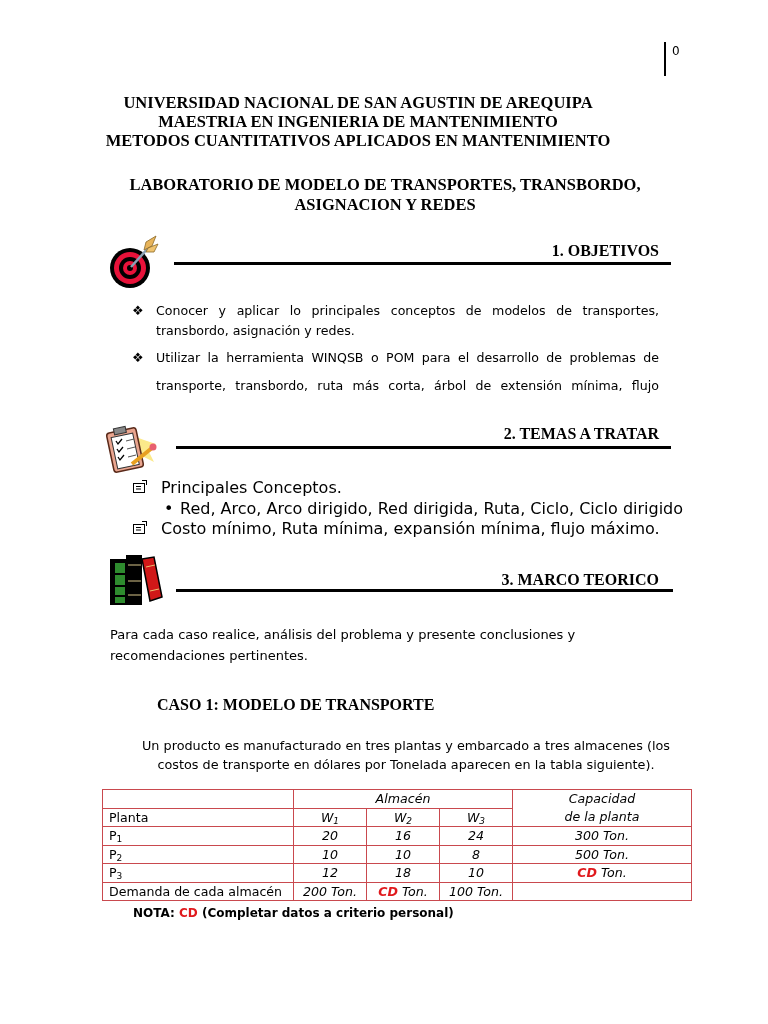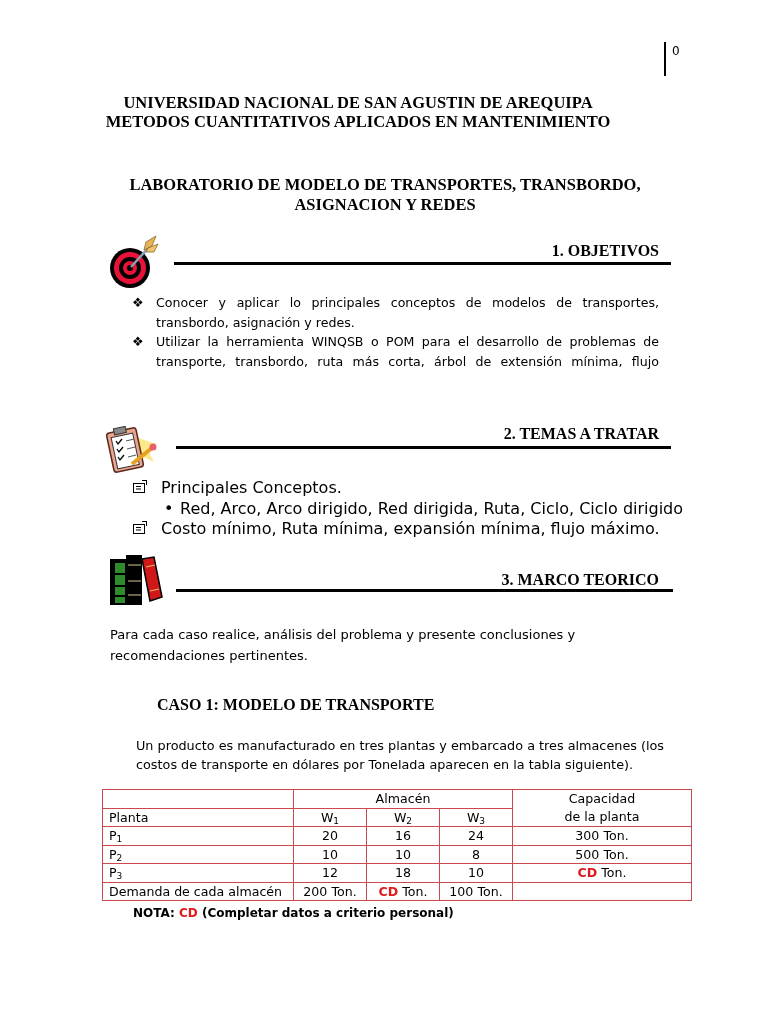--- a/index.html
+++ b/index.html
@@ -15,50 +15,51 @@
   .title-block { left: 0; width: 716px; top: 93px; text-align: center; font-weight: bold; font-size: 16.5px; line-height: 19px; }
   .title-line { display: block; }
   .lab-block { left: 100px; width: 570px; top: 175px; text-align: center; font-weight: bold; font-size: 16.5px; line-height: 20px; }
 
   .sec-heading { font-weight: bold; font-size: 16px; text-align: right; }
   .sec-rule { height: 3px; background: #000; }
 
   .obj-list { left: 132px; width: 527px; top: 293px; font-size: 12.6px; line-height: 19.5px; }
   .obj-item { position: relative; padding-left: 24px; text-align: justify; text-align-last: left; }
   .obj-item .bul { position: absolute; left: 0; top: 0; font-size: 13px; }
-  .justify-line { text-align: justify; text-align-last: justify; display: block; }
+  .justify-line { text-align: justify; text-align-last: justify; display: block; margin-top: 8px; }
 
   .temas { left: 132px; top: 478px; font-size: 16px; line-height: 20.5px; }
   .tema-row { position: relative; padding-left: 29px; white-space: nowrap; }
   .tema-row .ticon { position: absolute; left: 1px; top: 5px; width: 12px; height: 10px; border: 1.5px solid #000; box-sizing: border-box; }
   .tema-row .ticon::before { content: ""; position: absolute; left: 2px; top: 2px; width: 5px; height: 1.2px; background:#000; box-shadow: 0 2.5px 0 #000; }
   .tema-row .ticon::after { content: ""; position: absolute; right: -3px; top: -4px; width: 4px; height: 4px; border-top: 1.5px solid #000; border-right: 1.5px solid #000; }
   .sub-row { position: relative; padding-left: 48px; white-space: nowrap; }
   .sub-row .dot { position: absolute; left: 32px; top: 0; }
 
   .marco-text { left: 110px; width: 470px; top: 625px; font-size: 13px; line-height: 20.5px; }
   .caso-title { left: 157px; top: 696px; font-weight: bold; font-size: 16px; }
-  .caso-text { left: 136px; width: 540px; top: 736px; font-size: 12.8px; line-height: 19px; }
+  .caso-text { left: 136px; width: 540px; top: 736px; font-size: 12.8px; line-height: 19px; text-align: center; }
 
   table.tt { position: absolute; left: 102px; top: 789px; border-collapse: collapse; font-size: 12.6px; }
   table.tt td { border: 1.4px solid #c9494e; height: 17.5px; padding: 0 6px; line-height: 17px; white-space: nowrap; }
-  table.tt td.c { text-align: center; }
+  table.tt td.c { text-align: center; font-style: italic; }
   .red { color: #e0191d; font-weight: bold; }
   .nota { left: 133px; top: 906px; font-size: 12px; font-weight: bold; }
 
   sub { font-size: 9px; vertical-align: -2px; line-height: 0; }
 </style>
 </head>
 <body>
 
 <div class="abs pg-line"></div>
 <div class="abs pg-num sans">0</div>
 
 <div class="abs title-block serif">
   <span class="title-line">UNIVERSIDAD NACIONAL DE SAN AGUSTIN DE AREQUIPA</span>
+  <span class="title-line">MAESTRIA EN INGENIERIA DE MANTENIMIENTO</span>
   <span class="title-line">METODOS CUANTITATIVOS APLICADOS EN MANTENIMIENTO</span>
 </div>
 <div class="abs lab-block serif">
   <span class="title-line">LABORATORIO DE MODELO DE TRANSPORTES, TRANSBORDO,</span>
   <span class="title-line">ASIGNACION Y REDES</span>
 </div>
 
 <svg class="abs" style="left:108px;top:234px;" width="52" height="56" viewBox="0 0 52 56">
   <circle cx="22" cy="34" r="20" fill="#000"></circle>
   <circle cx="22" cy="34" r="16" fill="#e8123a"></circle>

